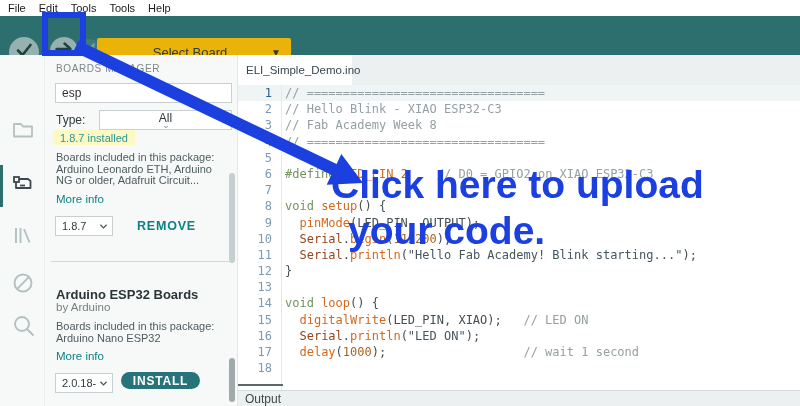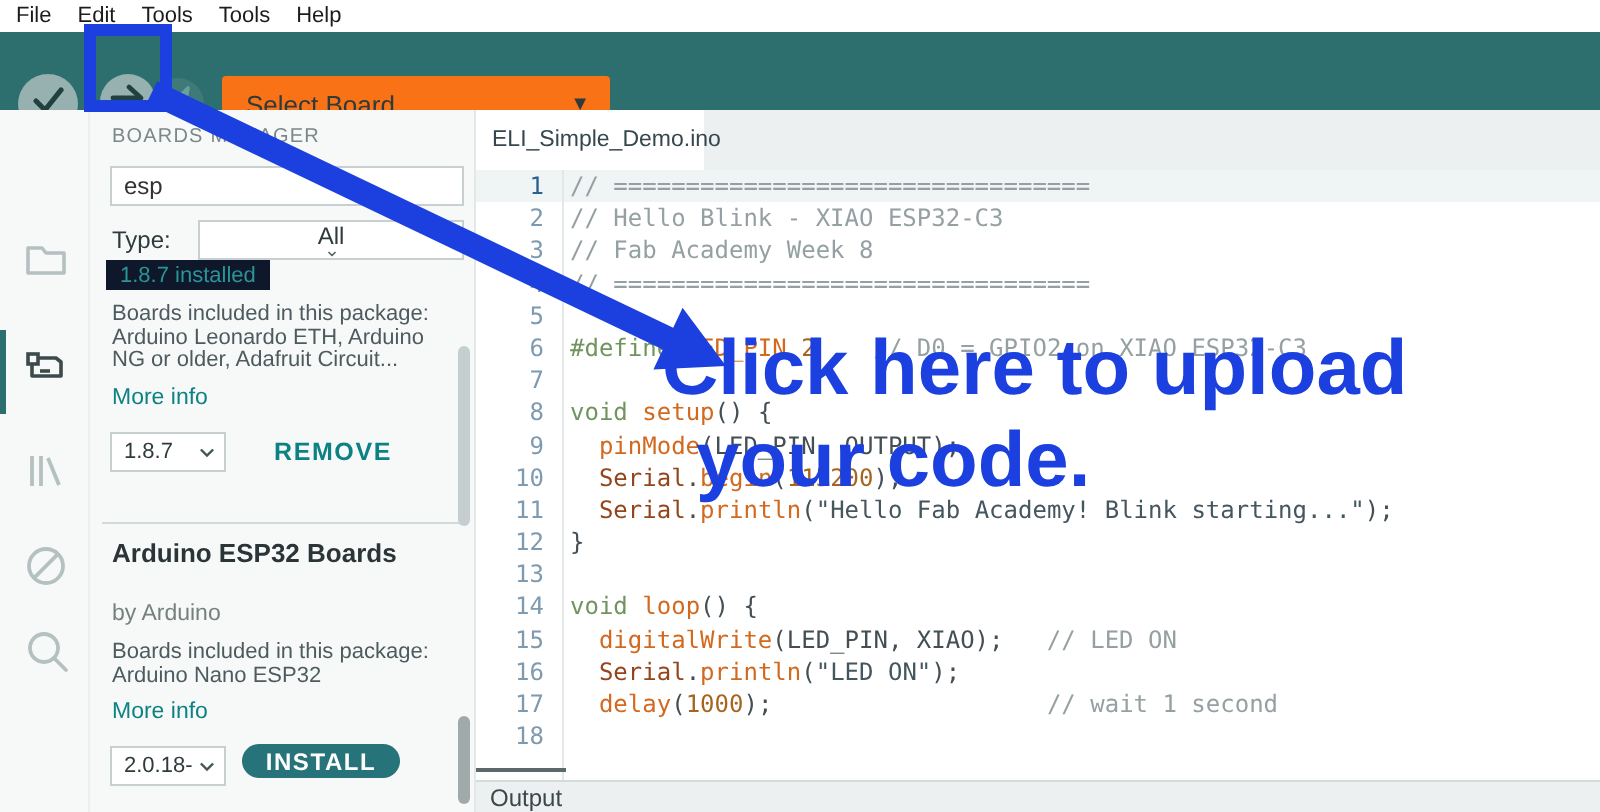--- a/index.html
+++ b/index.html
@@ -10,50 +10,50 @@
   .menubar { position:absolute; left:0; top:0; width:800px; height:16px; background:#ffffff;
              display:flex; align-items:center; padding-left:8px; gap:13px; }
   .menu-item { font-size:11px; color:#1c1c1c; line-height:16px; cursor:default; }
 
   
   .toolbar { position:absolute; left:0; top:16px; width:800px; height:39px; background:#2d6e6e; }
   .tb-circle { position:absolute; border-radius:50%; display:flex; align-items:center; justify-content:center; }
   .tb-verify { left:9px;  top:21px; width:30px; height:30px; background:#96b1af; }
   .tb-upload { left:50px; top:21px; width:28px; height:28px; background:#96b1af; }
   .tb-debug  { left:76px; top:23px; width:26px; height:26px; background:#3f7a78; }
-  .board-select { position:absolute; left:111px; top:22px; width:194px; height:28px; background:#f97316;
-                  border-radius:2px; display:flex; align-items:center; padding:0 10px 0 12px; }
+  .board-select { position:absolute; left:97px; top:22px; width:194px; height:28px; background:#eab308;
+                  border-radius:2px; display:flex; align-items:center; padding:0 10px 0 12px;text-align:center; }
   .board-select .lbl { font-size:13px; color:#2f3a3c; flex:1; }
   .board-select .caret { font-size:10px; color:#2f3a3c; }
 
   
   .sidestrip { position:absolute; left:0; top:55px; width:45px; height:351px; background:#f7f9f9; border-right:1px solid #ebefef; }
   .side-icon { position:absolute; left:11px; width:24px; height:24px; }
   .active-bar { position:absolute; left:0; top:110px; width:3px; height:42px; background:#2d6e6e; }
 
   
   .panel { position:absolute; left:45px; top:55px; width:193px; height:351px; background:#f7f9f9; border-right:1px solid #e2e8e8; }
   .panel-title { position:absolute; left:11px; top:8px; font-size:10px; letter-spacing:.6px; color:#7b8788; }
   .search-box { position:absolute; left:10px; top:28px; width:177px; height:20px; background:#fff; border:1px solid #c7cfd0;
                 font-size:12px; color:#333; padding:0 6px; font-family:"Liberation Sans",sans-serif; }
   .type-row { position:absolute; left:11px; top:55px; width:176px; height:20px; display:flex; align-items:center; }
   .type-lbl { font-size:12px; color:#2f3a3c; width:43px; }
   .type-select { width:133px; height:20px; background:#fff; border:1px solid #c7cfd0; display:flex; align-items:center;
                  padding:0 6px; font-size:12px; color:#2f3a3c;flex-direction:column; }
   .type-select .val { flex:1; }
-  .badge { position:absolute; left:8px; top:75px; height:15px; background:#0f172a; color:#2a9597;
+  .badge { position:absolute; left:8px; top:75px; height:15px; background:#fef9c3; color:#2a9597;
            font-size:11px; display:inline-flex; align-items:center; padding:0 7px; }
   .pkg-desc { position:absolute; left:11px; font-size:11px; line-height:11.6px; color:#4e5b5e; }
   .more-info { position:absolute; left:11px; font-size:11.5px; color:#0e8184; cursor:pointer; }
   .ver-select { position:absolute; left:10px; width:58px; height:20px; background:#fff; border:1px solid #c7cfd0;
                 display:flex; align-items:center; padding:0 4px 0 6px; font-size:11px; color:#2f3a3c; }
   .ver-select .val { flex:1; overflow:hidden; white-space:nowrap; }
   .remove-btn { position:absolute; left:92px; font-size:12.5px; font-weight:bold; letter-spacing:.8px; color:#0e8184; cursor:pointer; }
   .divider { position:absolute; left:6px; top:206px; width:181px; height:1px; background:#d2d9da; }
-  .pkg-name { position:absolute; left:11px; top:214px; font-size:13px; font-weight:bold; color:#2b3537; }
+  .pkg-name { position:absolute; left:11px; top:232px; font-size:13px; font-weight:bold; color:#2b3537; }
   .pkg-author { position:absolute; left:11px; top:246px; font-size:11.5px; color:#76817f; }
   .install-btn { position:absolute; left:76px; top:317px; width:79px; height:17px; background:#27737a; border-radius:12px;
                  color:#fff; font-size:12px; font-weight:bold; letter-spacing:.8px; display:flex; align-items:center;
                  justify-content:center; cursor:pointer; }
   .scroll-thumb { position:absolute; width:6px; border-radius:3px; }
 
   
   .editor { position:absolute; left:238px; top:55px; width:562px; height:335px; background:#fff; }
   .tabbar { position:absolute; left:0; top:0; width:562px; height:30px; background:#edf0f1; }
   .tab { position:absolute; left:0; top:0; width:114px; height:30px; background:#fff; display:flex; align-items:center;

